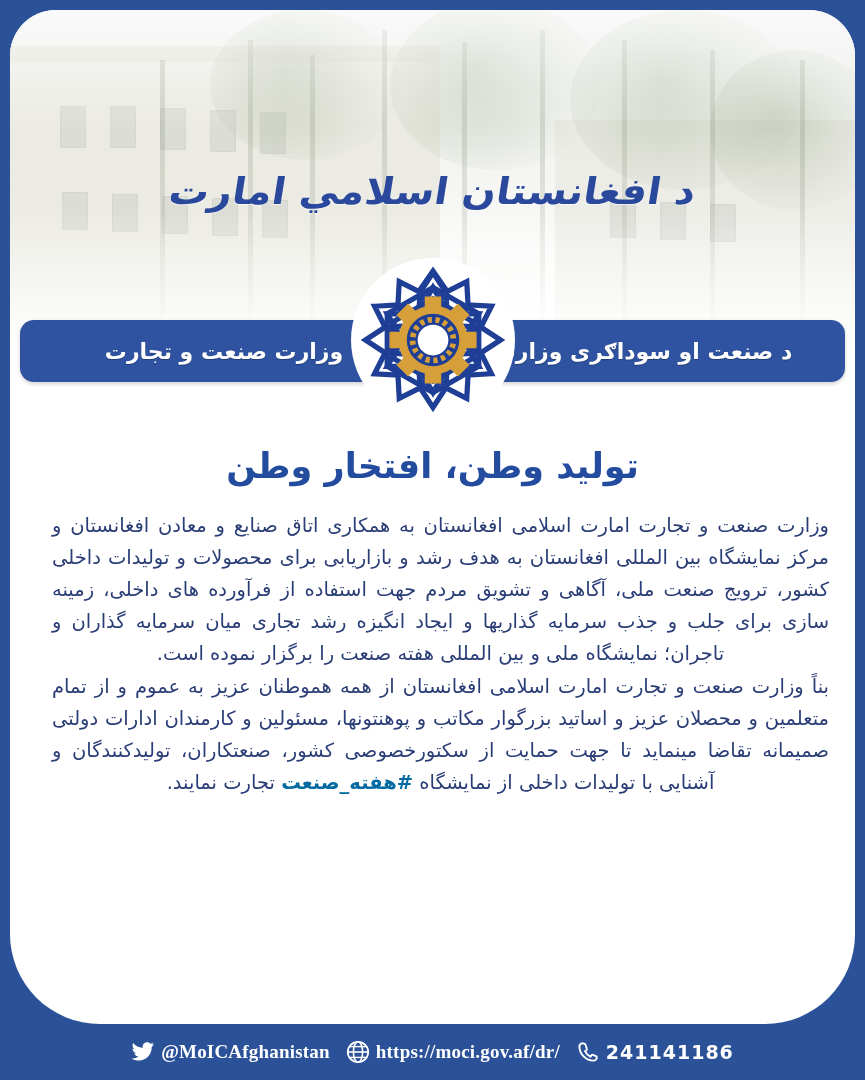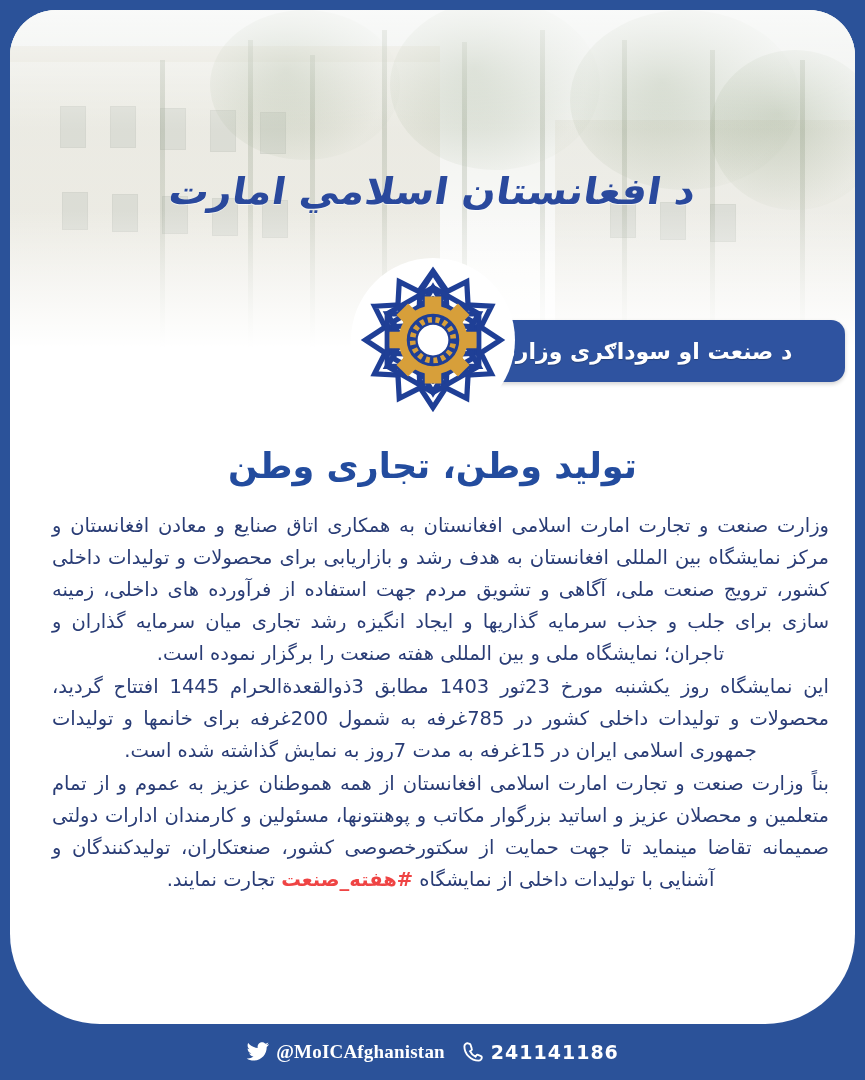--- a/index.html
+++ b/index.html
@@ -154,21 +154,21 @@
     left:26px; top:500px;
     width:793px;
     direction:rtl;
     text-align:justify;
     color:#2a3d76;
     font-size:19.5px;
     line-height:32px;
   }
   .body p { margin:0 0 1px 16px; text-align:justify; text-align-last:center; }
   .body p.last { text-align:justify; }
-  .hashtag { font-weight:700; color:#ef4444; }
+  .hashtag { font-weight:700; color:#0369a1; }
 
   
   .footer {
     position:absolute;
     left:0; bottom:0;
     width:865px; height:56px;
     background:#2b5299;
     display:flex;
     align-items:center;
     justify-content:center;
@@ -228,20 +228,23 @@
       <div class="canopy" style="left:380px; top:-10px; width:210px; height:170px;"></div>
       <div class="canopy" style="left:560px; top:0px;   width:230px; height:180px;"></div>
       <div class="canopy" style="left:700px; top:40px;  width:170px; height:160px;"></div>
 
       <div class="sky-glow"></div>
       <div class="photo-fade"></div>
     </div>
 
     <div class="calligraphy">د افغانستان اسلامي امارت</div>
 
+    <div class="ribbon ribbon-left">
+      <span class="ribbon-text">وزارت صنعت و تجارت</span>
+    </div>
     <div class="ribbon ribbon-right">
       <span class="ribbon-text">د صنعت او سوداګری وزارت</span>
     </div>
 
     <div class="emblem-wrap">
       <svg width="150" height="150" viewBox="0 0 200 200" aria-hidden="true">
         <g fill="none" stroke="#1f3f96" stroke-width="7" stroke-linejoin="miter">
 
           <g id="ring">
             <polygon points="100,8 118,34 100,60 82,34"></polygon>
@@ -280,41 +283,52 @@
             </g>
           </g>
           <circle r="33" fill="none" stroke="#1f3f96" stroke-width="4"></circle>
           <circle r="22" fill="#ffffff"></circle>
           <circle r="27.5" fill="none" stroke="#1f3f96" stroke-width="11" stroke-dasharray="5 5.6"></circle>
           <circle r="22" fill="none" stroke="#1f3f96" stroke-width="3"></circle>
         </g>
       </svg>
     </div>
 
-    <div class="title">تولید وطن، تجاری وطن</div>
+    <div class="title">تولید وطن، افتخار وطن</div>
 
     <div class="body">
       <p>وزارت صنعت و تجارت امارت اسلامی افغانستان به همکاری اتاق صنایع و معادن افغانستان و مرکز نمایشگاه بین المللی افغانستان به هدف رشد و بازاریابی برای محصولات و تولیدات داخلی کشور، ترویج صنعت ملی، آگاهی و تشویق مردم جهت استفاده از فرآورده های داخلی، زمینه سازی برای جلب و جذب سرمایه گذاریها و ایجاد انگیزه رشد تجاری میان سرمایه گذاران و تاجران؛ نمایشگاه ملی و بین المللی هفته صنعت را برگزار نموده است.</p>
-      <p>این نمایشگاه روز یکشنبه مورخ 23ثور 1403 مطابق 3ذوالقعدةالحرام 1445 افتتاح گردید، محصولات و تولیدات داخلی کشور در 785غرفه به شمول 200غرفه برای خانمها و تولیدات جمهوری اسلامی ایران در 15غرفه به مدت 7روز به نمایش گذاشته شده است.</p>
       <p class="last"><span>بناً وزارت صنعت و تجارت امارت اسلامی افغانستان از همه هموطنان عزیز به عموم و از تمام متعلمین و محصلان عزیز و اساتید بزرگوار مکاتب و پوهنتونها، مسئولین و کارمندان ادارات دولتی صمیمانه تقاضا مینماید تا جهت حمایت از سکتورخصوصی کشور، صنعتکاران، تولیدکنندگان و آشنایی با تولیدات داخلی از نمایشگاه </span><span class="hashtag">#هفته_صنعت</span><span> تجارت نمایند.</span></p>
     </div>
 
   </div>
 
   <div class="footer">
 
     <div class="fitem">
       <span class="ficon">
         <svg viewBox="0 0 24 24" width="24" height="24">
             <path fill="#ffffff" d="M23 4.3c-.8.4-1.7.7-2.6.8.9-.6 1.6-1.4 2-2.5-.9.5-1.9.9-2.9 1.1-.8-.9-2-1.5-3.3-1.5-2.5 0-4.6 2.1-4.6 4.6 0 .4 0 .7.1 1.1C7.9 7.7 4.5 5.9 2.2 3.1c-.4.7-.6 1.5-.6 2.3 0 1.6.8 3 2 3.8-.7 0-1.4-.2-2-.6v.1c0 2.2 1.6 4.1 3.7 4.5-.4.1-.8.2-1.2.2-.3 0-.6 0-.9-.1.6 1.8 2.3 3.1 4.3 3.2-1.6 1.2-3.6 2-5.7 2-.4 0-.7 0-1.1-.1 2 1.3 4.4 2.1 7 2.1 8.4 0 13-7 13-13v-.6c.9-.6 1.7-1.4 2.3-2.3z"></path>
           </svg>
       </span>
       <span class="txt">@MoICAfghanistan</span>
     </div>
 
+    <div class="fitem">
+      <span class="ficon">
+        <svg viewBox="0 0 24 24" width="24" height="24">
+          <circle cx="12" cy="12" r="10.2" fill="none" stroke="#ffffff" stroke-width="1.8"></circle>
+          <ellipse cx="12" cy="12" rx="4.6" ry="10.2" fill="none" stroke="#ffffff" stroke-width="1.6"></ellipse>
+          <line x1="1.8" y1="12" x2="22.2" y2="12" stroke="#ffffff" stroke-width="1.6"></line>
+          <line x1="3.2" y1="6.6" x2="20.8" y2="6.6" stroke="#ffffff" stroke-width="1.4"></line>
+          <line x1="3.2" y1="17.4" x2="20.8" y2="17.4" stroke="#ffffff" stroke-width="1.4"></line>
+        </svg>
+      </span>
+      <span class="txt">https://moci.gov.af/dr/</span>
+    </div>
 
     <div class="fitem">
       <span class="ficon">
         <svg viewBox="0 0 24 24" width="24" height="24">
             <path fill="none" stroke="#ffffff" stroke-width="1.9" stroke-linecap="round" d="M6.6 3.2 C5 3.2 3.4 4.6 3.4 6.4 c0 7.6 6.6 14.2 14.2 14.2 1.8 0 3.2-1.6 3.2-3.2 0-.5-.3-1-.8-1.2l-3.1-1.3c-.5-.2-1.1 0-1.4.4l-1 1.4c-2.4-1.1-4.4-3.1-5.5-5.5l1.4-1c.4-.3.6-.9.4-1.4L9.5 4.7c-.2-.6-.7-.9-1.3-.9z"></path>
           </svg>
       </span>
       <span class="txt phone">241141186</span>
     </div>
 

